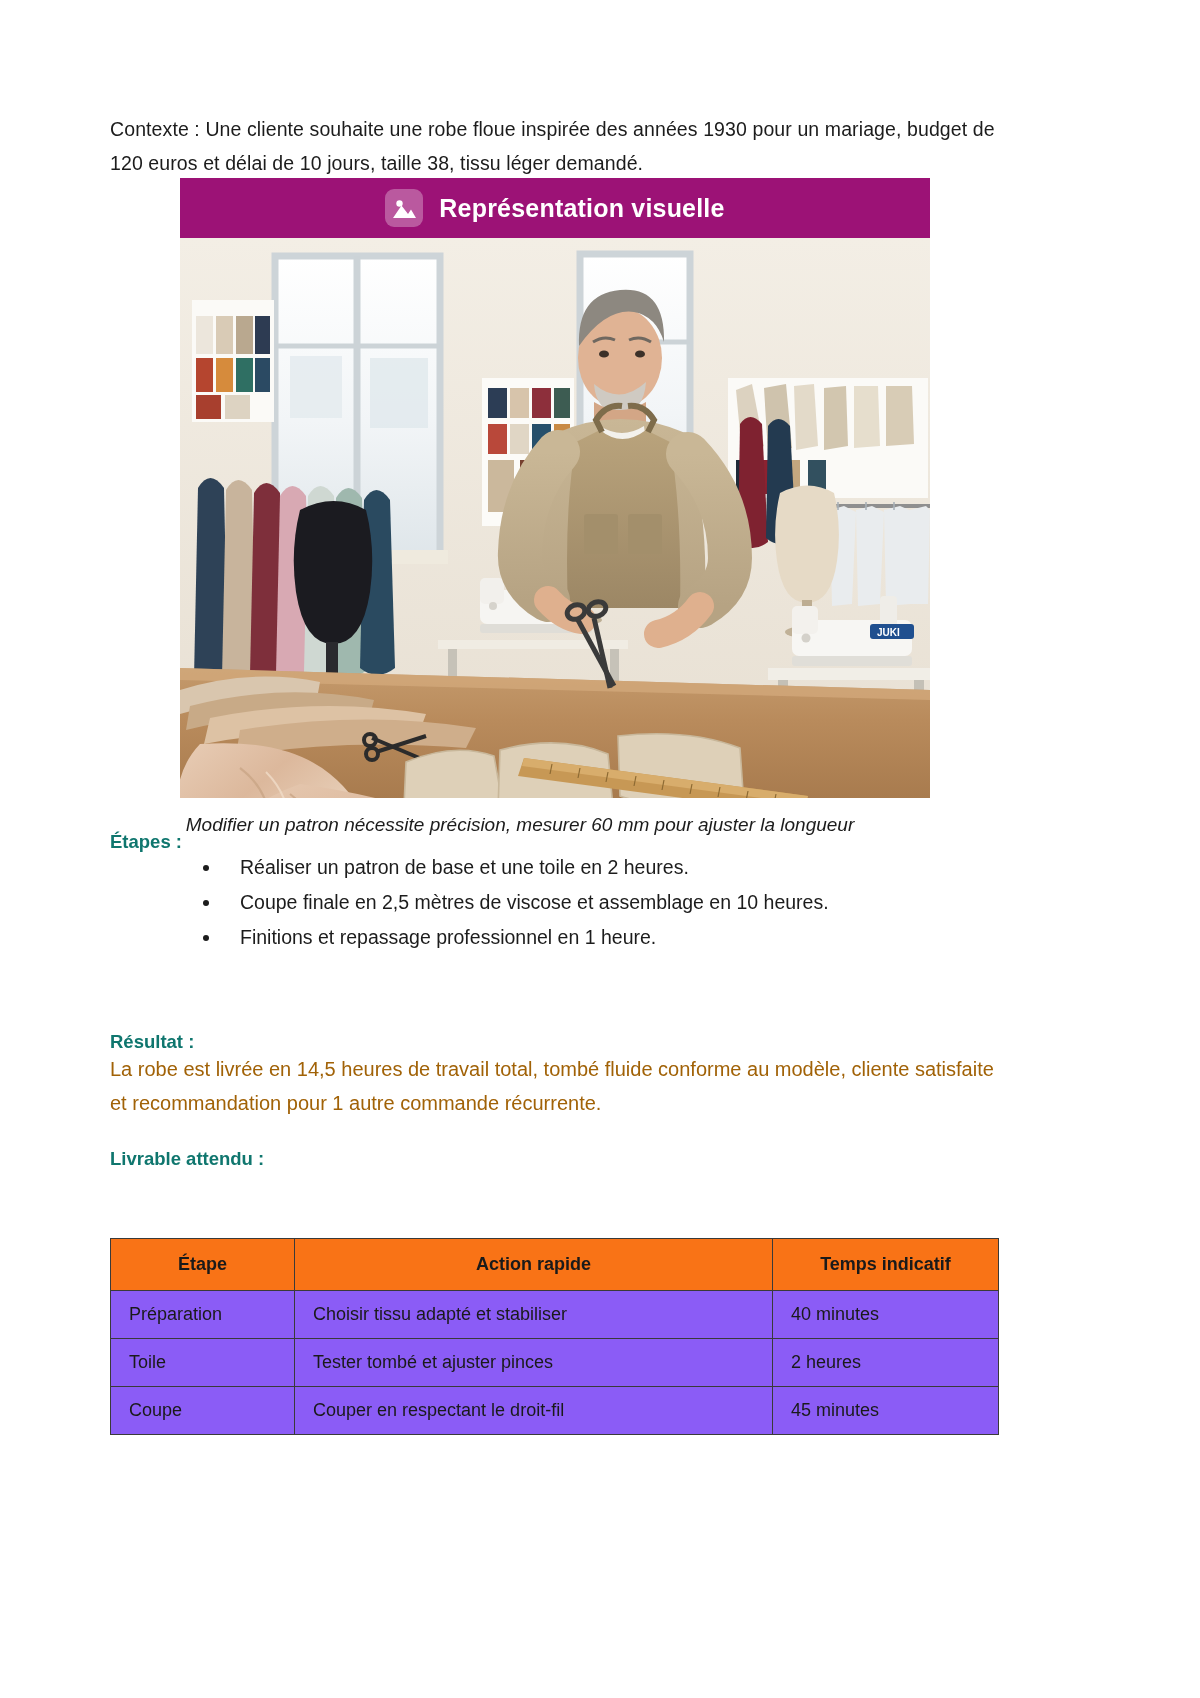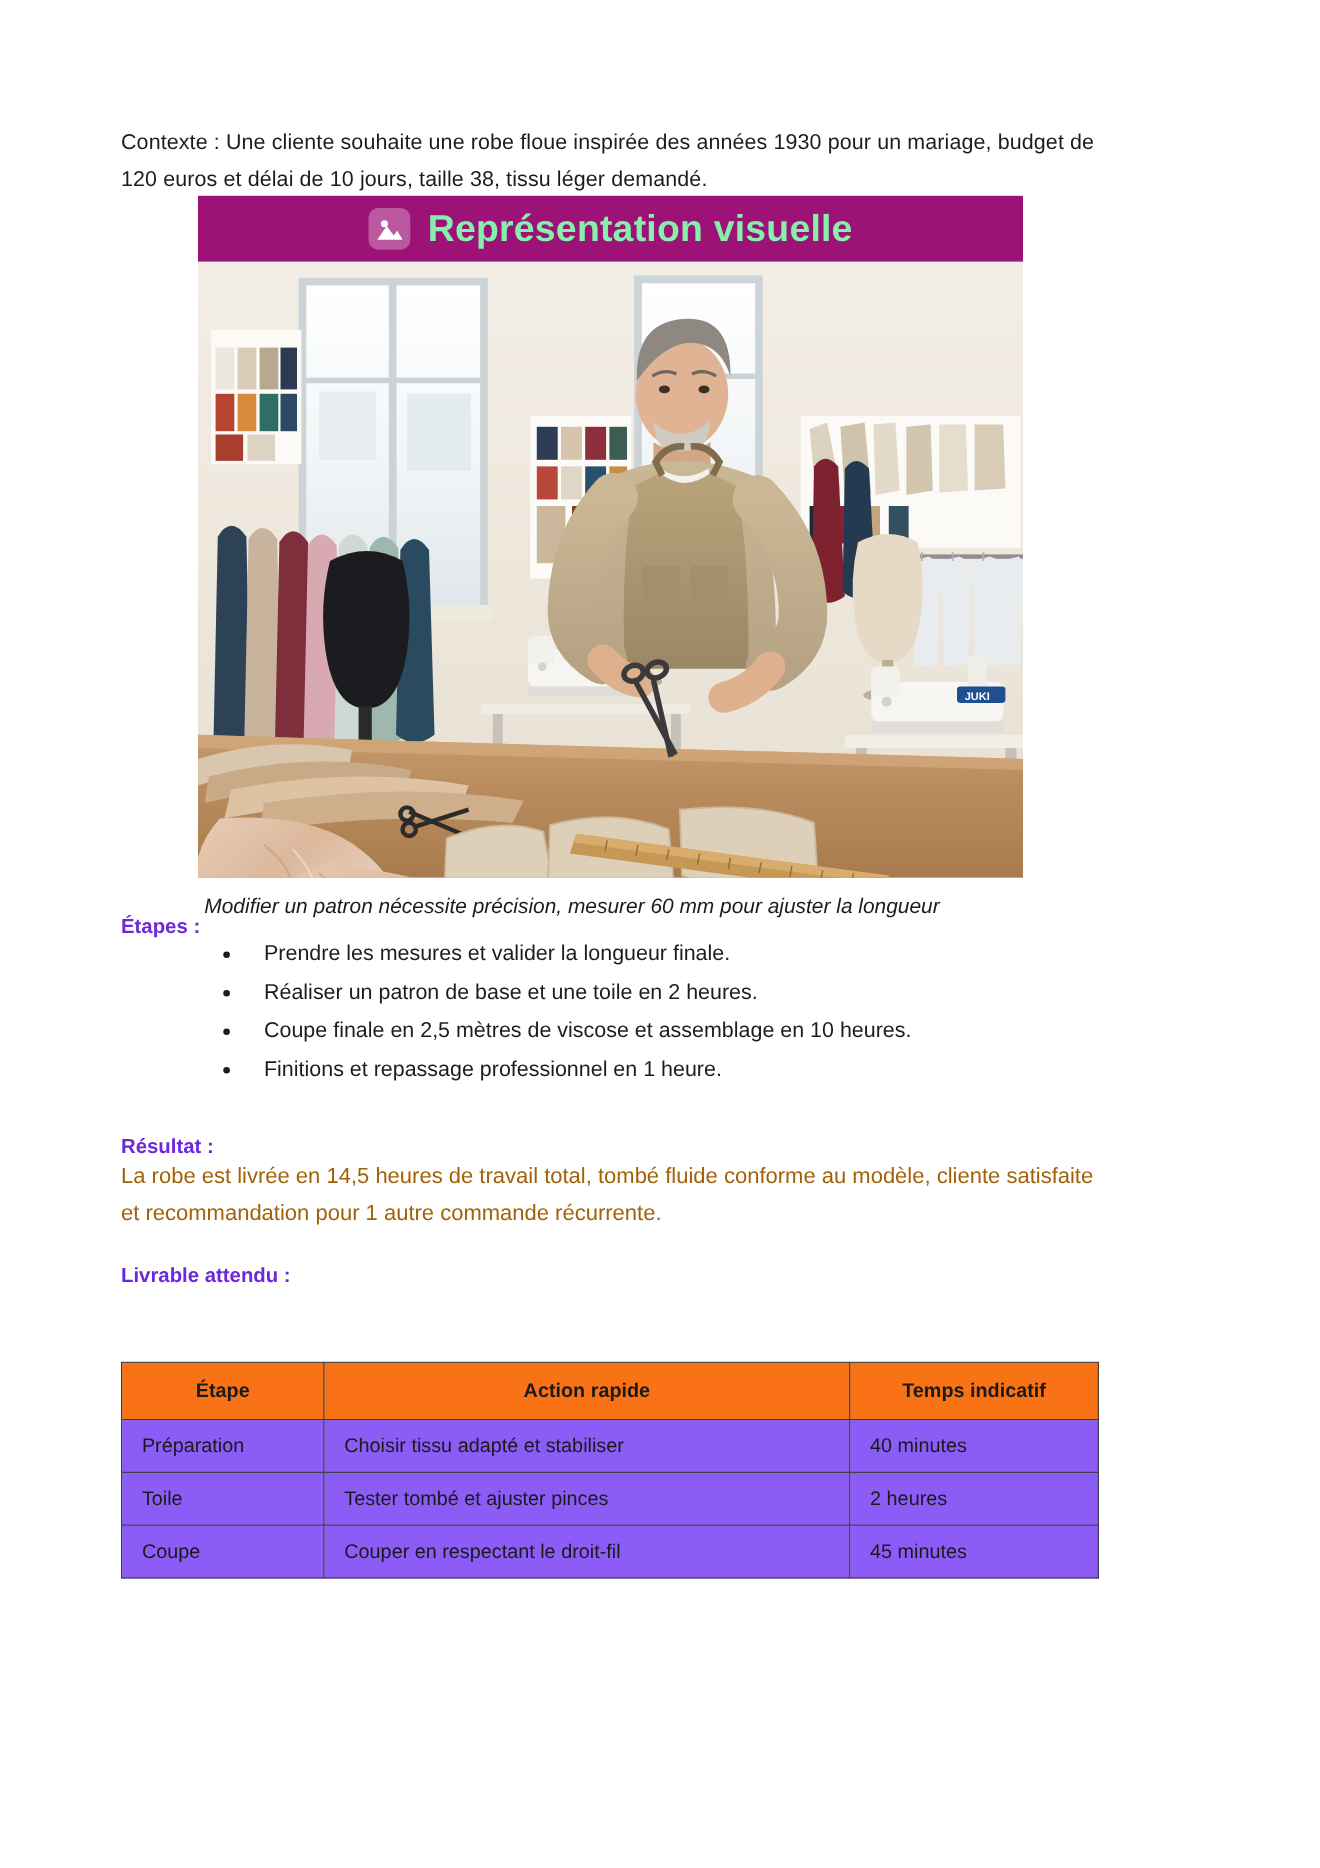--- a/index.html
+++ b/index.html
@@ -54,22 +54,22 @@
     height: 38px;
     border-radius: 9px;
     background: rgba(255,255,255,0.30);
     display: flex;
     align-items: center;
     justify-content: center;
     flex: 0 0 auto;
   }
   .banner-icon svg { display: block; }
   .banner-title {
-    color: #86efac;
-    font-size: 34px;
+    color: #ffffff;
+    font-size: 25px;
     font-weight: bold;
     letter-spacing: 0.2px;
     white-space: nowrap;
   }
   .figure-photo {
     width: 750px;
     height: 560px;
     display: block;
     background: #e9e4dc;
   }
@@ -84,21 +84,21 @@
     white-space: nowrap;
     margin-left: -35px;
   }
 
   
   .heading {
     position: absolute;
     left: 110px;
     font-size: 18.5px;
     font-weight: bold;
-    color: #6d28d9;
+    color: #0f766e;
     margin-top: 26px;
   }
   .h-etapes { top: 805px; }
   .h-resultat { top: 1005px; }
   .h-livrable { top: 1122px; }
 
   .bullets {
     position: absolute;
     left: 110px;
     top: 850px;
@@ -451,21 +451,20 @@
         <ellipse cx="417" cy="371" rx="9" ry="7" transform="rotate(-20 417 371)"></ellipse>
       </g>
     </svg>
 
     <figcaption class="figure-caption">Modifier un patron nécessite précision, mesurer 60 mm pour ajuster la longueur</figcaption>
   </figure>
 
   <h3 class="heading h-etapes">Étapes :</h3>
 
   <ul class="bullets">
-    <li>Prendre les mesures et valider la longueur finale.</li>
     <li>Réaliser un patron de base et une toile en 2 heures.</li>
     <li>Coupe finale en 2,5 mètres de viscose et assemblage en 10 heures.</li>
     <li>Finitions et repassage professionnel en 1 heure.</li>
   </ul>
 
   <h3 class="heading h-resultat">Résultat :</h3>
   <p class="body-text t-resultat">La robe est livrée en 14,5 heures de travail total, tombé fluide conforme au modèle, cliente satisfaite et recommandation pour 1 autre commande récurrente.</p>
 
   <h3 class="heading h-livrable">Livrable attendu :</h3>
 

